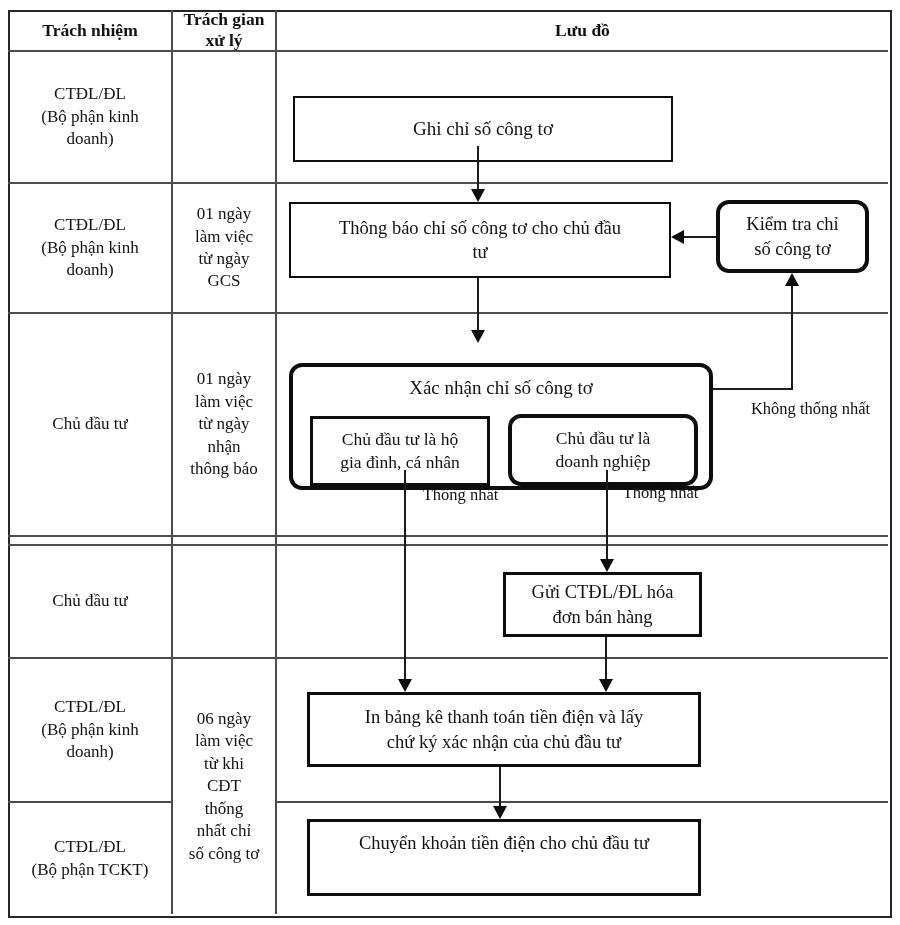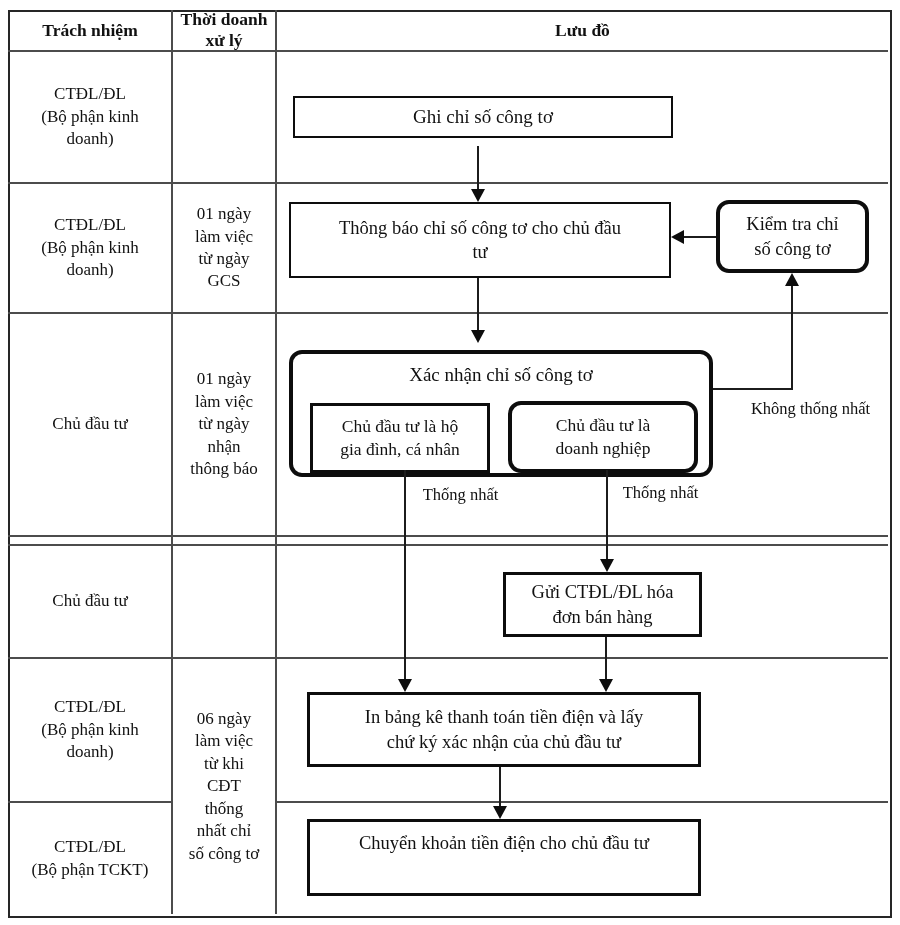--- a/index.html
+++ b/index.html
@@ -52,21 +52,21 @@
   <div class="hline" style="left:8px;top:50px;width:880px;height:2px;"></div>
   <div class="hline" style="left:8px;top:182px;width:880px;height:2px;"></div>
   <div class="hline" style="left:8px;top:312px;width:880px;height:2px;"></div>
   <div class="hline" style="left:8px;top:535px;width:880px;height:2px;"></div>
   <div class="hline" style="left:8px;top:544px;width:880px;height:2px;"></div>
   <div class="hline" style="left:8px;top:657px;width:880px;height:2px;"></div>
   <div class="hline" style="left:8px;top:801px;width:164px;height:2px;"></div>
   <div class="hline" style="left:275px;top:801px;width:613px;height:2px;"></div>
 
   <div class="cell hdr" style="left:8px;top:4px;width:164px;height:52px;border-radius:17px;">Trách nhiệm</div>
-  <div class="cell hdr" style="left:172px;top:10px;width:104px;height:40px;">Thời doanh
+  <div class="cell hdr" style="left:172px;top:10px;width:104px;height:40px;">Trách gian
 xử lý</div>
   <div class="cell hdr" style="left:277px;top:10px;width:611px;height:40px;">Lưu đồ</div>
 
   <div class="cell" style="left:8px;top:52px;width:164px;height:130px;">CTĐL/ĐL
 (Bộ phận kinh
 doanh)</div>
   <div class="cell" style="left:8px;top:184px;width:164px;height:128px;">CTĐL/ĐL
 (Bộ phận kinh
 doanh)</div>
   <div class="cell" style="left:8px;top:314px;width:164px;height:221px;">Chủ đầu tư</div>
@@ -87,36 +87,36 @@
 nhận
 thông báo</div>
   <div class="cell" style="left:173px;top:659px;width:102px;height:255px;">06 ngày
 làm việc
 từ khi
 CĐT
 thống
 nhất chỉ
 số công tơ</div>
 
-  <div class="fbox" style="left:293px;top:96px;width:380px;height:42px;font-size:19px;">Ghi chỉ số công tơ</div>
+  <div class="fbox" style="left:293px;top:96px;width:380px;height:66px;font-size:19px;">Ghi chỉ số công tơ</div>
   <div class="cline" style="left:477px;top:146px;width:2px;height:44px;"></div>
   <div class="ah ah-down" style="left:471px;top:189px;"></div>
 
   <div class="fbox" style="left:289px;top:202px;width:382px;height:76px;">Thông báo chỉ số công tơ cho chủ đầu
 tư</div>
 
   <div class="fbox b4" style="left:716px;top:200px;width:153px;height:73px;">Kiểm tra chỉ
 số công tơ</div>
   <div class="cline" style="left:684px;top:236px;width:32px;height:2px;"></div>
   <div class="ah ah-left" style="left:671px;top:230px;"></div>
 
   <div class="cline" style="left:477px;top:278px;width:2px;height:53px;"></div>
   <div class="ah ah-down" style="left:471px;top:330px;"></div>
 
-  <div class="fbox b4" style="left:289px;top:350px;width:424px;height:127px;display:block;">
+  <div class="fbox b4" style="left:289px;top:363px;width:424px;height:127px;display:block;">
     <div class="group-title">Xác nhận chỉ số công tơ</div>
     <div class="fbox b4" style="left:215px;top:47px;width:190px;height:72px;font-size:17.5px;">Chủ đầu tư là
 doanh nghiệp</div>
     <div class="fbox b3" style="left:17px;top:49px;width:180px;height:70px;font-size:17.5px;">Chủ đầu tư là hộ
 gia đình, cá nhân</div>
   </div>
 
   <div class="cline" style="left:713px;top:388px;width:80px;height:2px;"></div>
   <div class="cline" style="left:791px;top:285px;width:2px;height:105px;"></div>
   <div class="ah ah-up" style="left:785px;top:273px;"></div>

